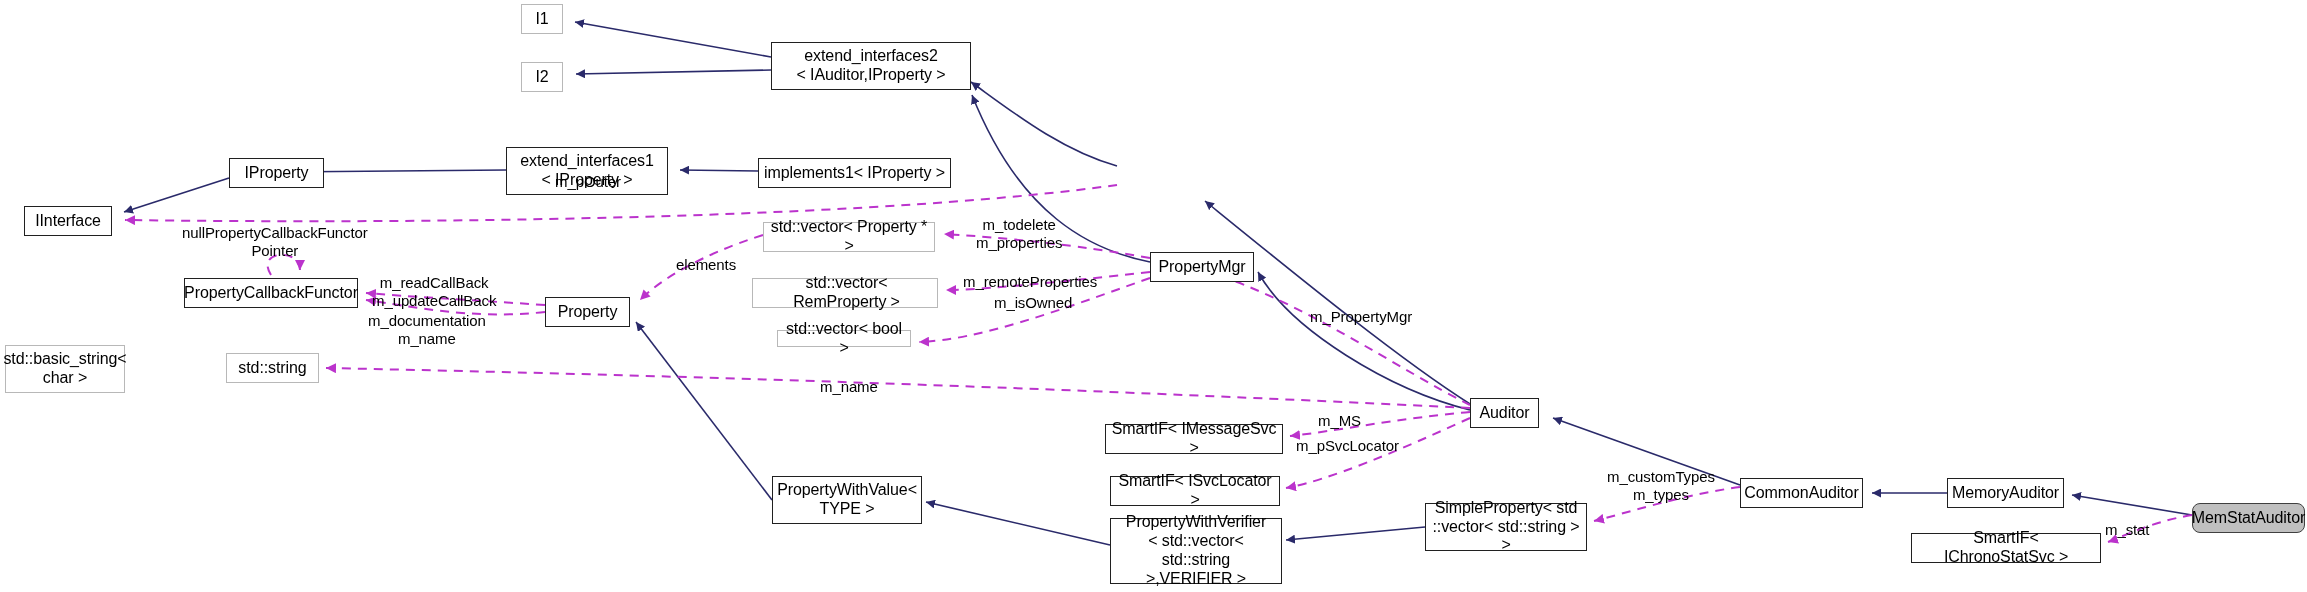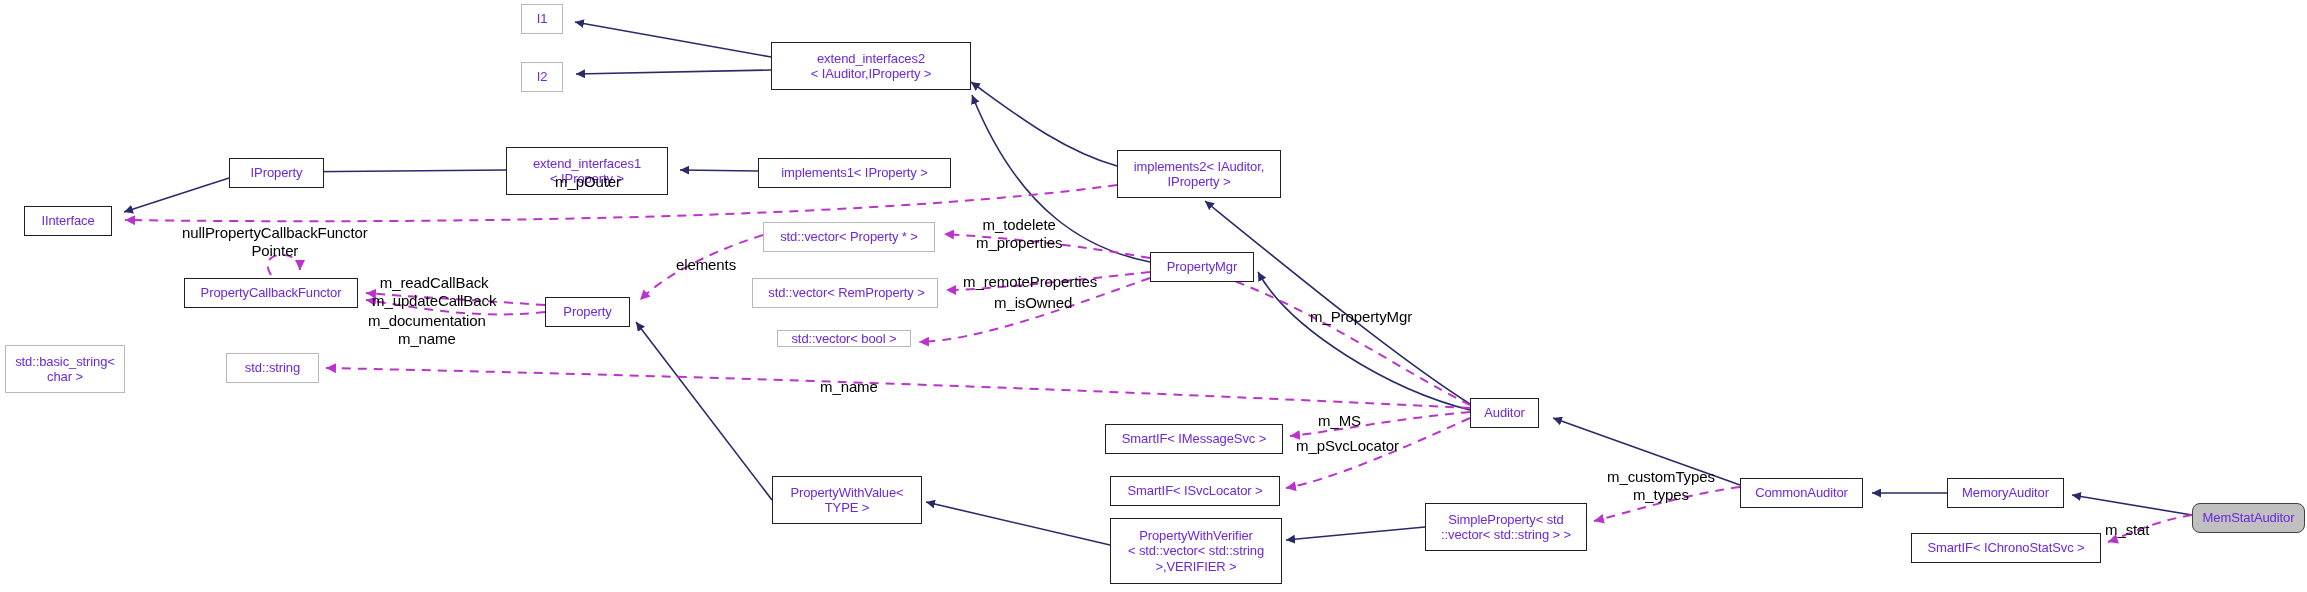--- a/index.html
+++ b/index.html
@@ -23,23 +23,23 @@
     height: 592px;
     pointer-events: none;
   }
   .node {
     position: absolute;
     box-sizing: border-box;
     display: flex;
     align-items: center;
     justify-content: center;
     text-align: center;
-    font-size: 13px;
+    font-size: 16px;
     line-height: 1.18;
-    color: #6d28d9;
+    color: #000000;
     background: #ffffff;
     border: 1.5px solid #202020;
     white-space: pre-line;
     padding: 1px 5px;
     letter-spacing: -0.1px;
   }
   .node.gray-fill {
     background: #c0c0c0;
     border: 1.5px solid #404040;
   }
@@ -110,22 +110,20 @@
 
   <div class="node light-border" style="left:521px;top:4px;width:42px;height:30px;"><span>I1</span></div>
   <div class="node light-border" style="left:521px;top:62px;width:42px;height:30px;"><span>I2</span></div>
   <div class="node" style="left:771px;top:42px;width:200px;height:48px;"><span>extend_interfaces2
 &lt; IAuditor,IProperty &gt;</span></div>
   <div class="node" style="left:506px;top:147px;width:162px;height:48px;"><span>extend_interfaces1
 &lt; IProperty &gt;</span></div>
   <div class="node" style="left:229px;top:158px;width:95px;height:30px;"><span>IProperty</span></div>
   <div class="node" style="left:24px;top:206px;width:88px;height:30px;"><span>IInterface</span></div>
   <div class="node" style="left:758px;top:158px;width:193px;height:30px;"><span>implements1&lt; IProperty &gt;</span></div>
-  <div class="node" style="left:1117px;top:150px;width:164px;height:48px;"><span>implements2&lt; IAuditor,
-IProperty &gt;</span></div>
   <div class="node light-border" style="left:763px;top:222px;width:172px;height:30px;"><span>std::vector&lt; Property * &gt;</span></div>
   <div class="node light-border" style="left:752px;top:278px;width:186px;height:30px;padding-left:8px;"><span>std::vector&lt; RemProperty &gt;</span></div>
   <div class="node light-border" style="left:777px;top:330px;width:134px;height:17px;"><span>std::vector&lt; bool &gt;</span></div>
   <div class="node" style="left:1150px;top:252px;width:104px;height:30px;"><span>PropertyMgr</span></div>
   <div class="node" style="left:184px;top:278px;width:174px;height:30px;"><span>PropertyCallbackFunctor</span></div>
   <div class="node" style="left:545px;top:297px;width:85px;height:30px;"><span>Property</span></div>
   <div class="node light-border" style="left:5px;top:345px;width:120px;height:48px;"><span>std::basic_string&lt;
 char &gt;</span></div>
   <div class="node light-border" style="left:226px;top:353px;width:93px;height:30px;"><span>std::string</span></div>
   <div class="node" style="left:1470px;top:398px;width:69px;height:30px;text-align:center;"><span>Auditor</span></div>

